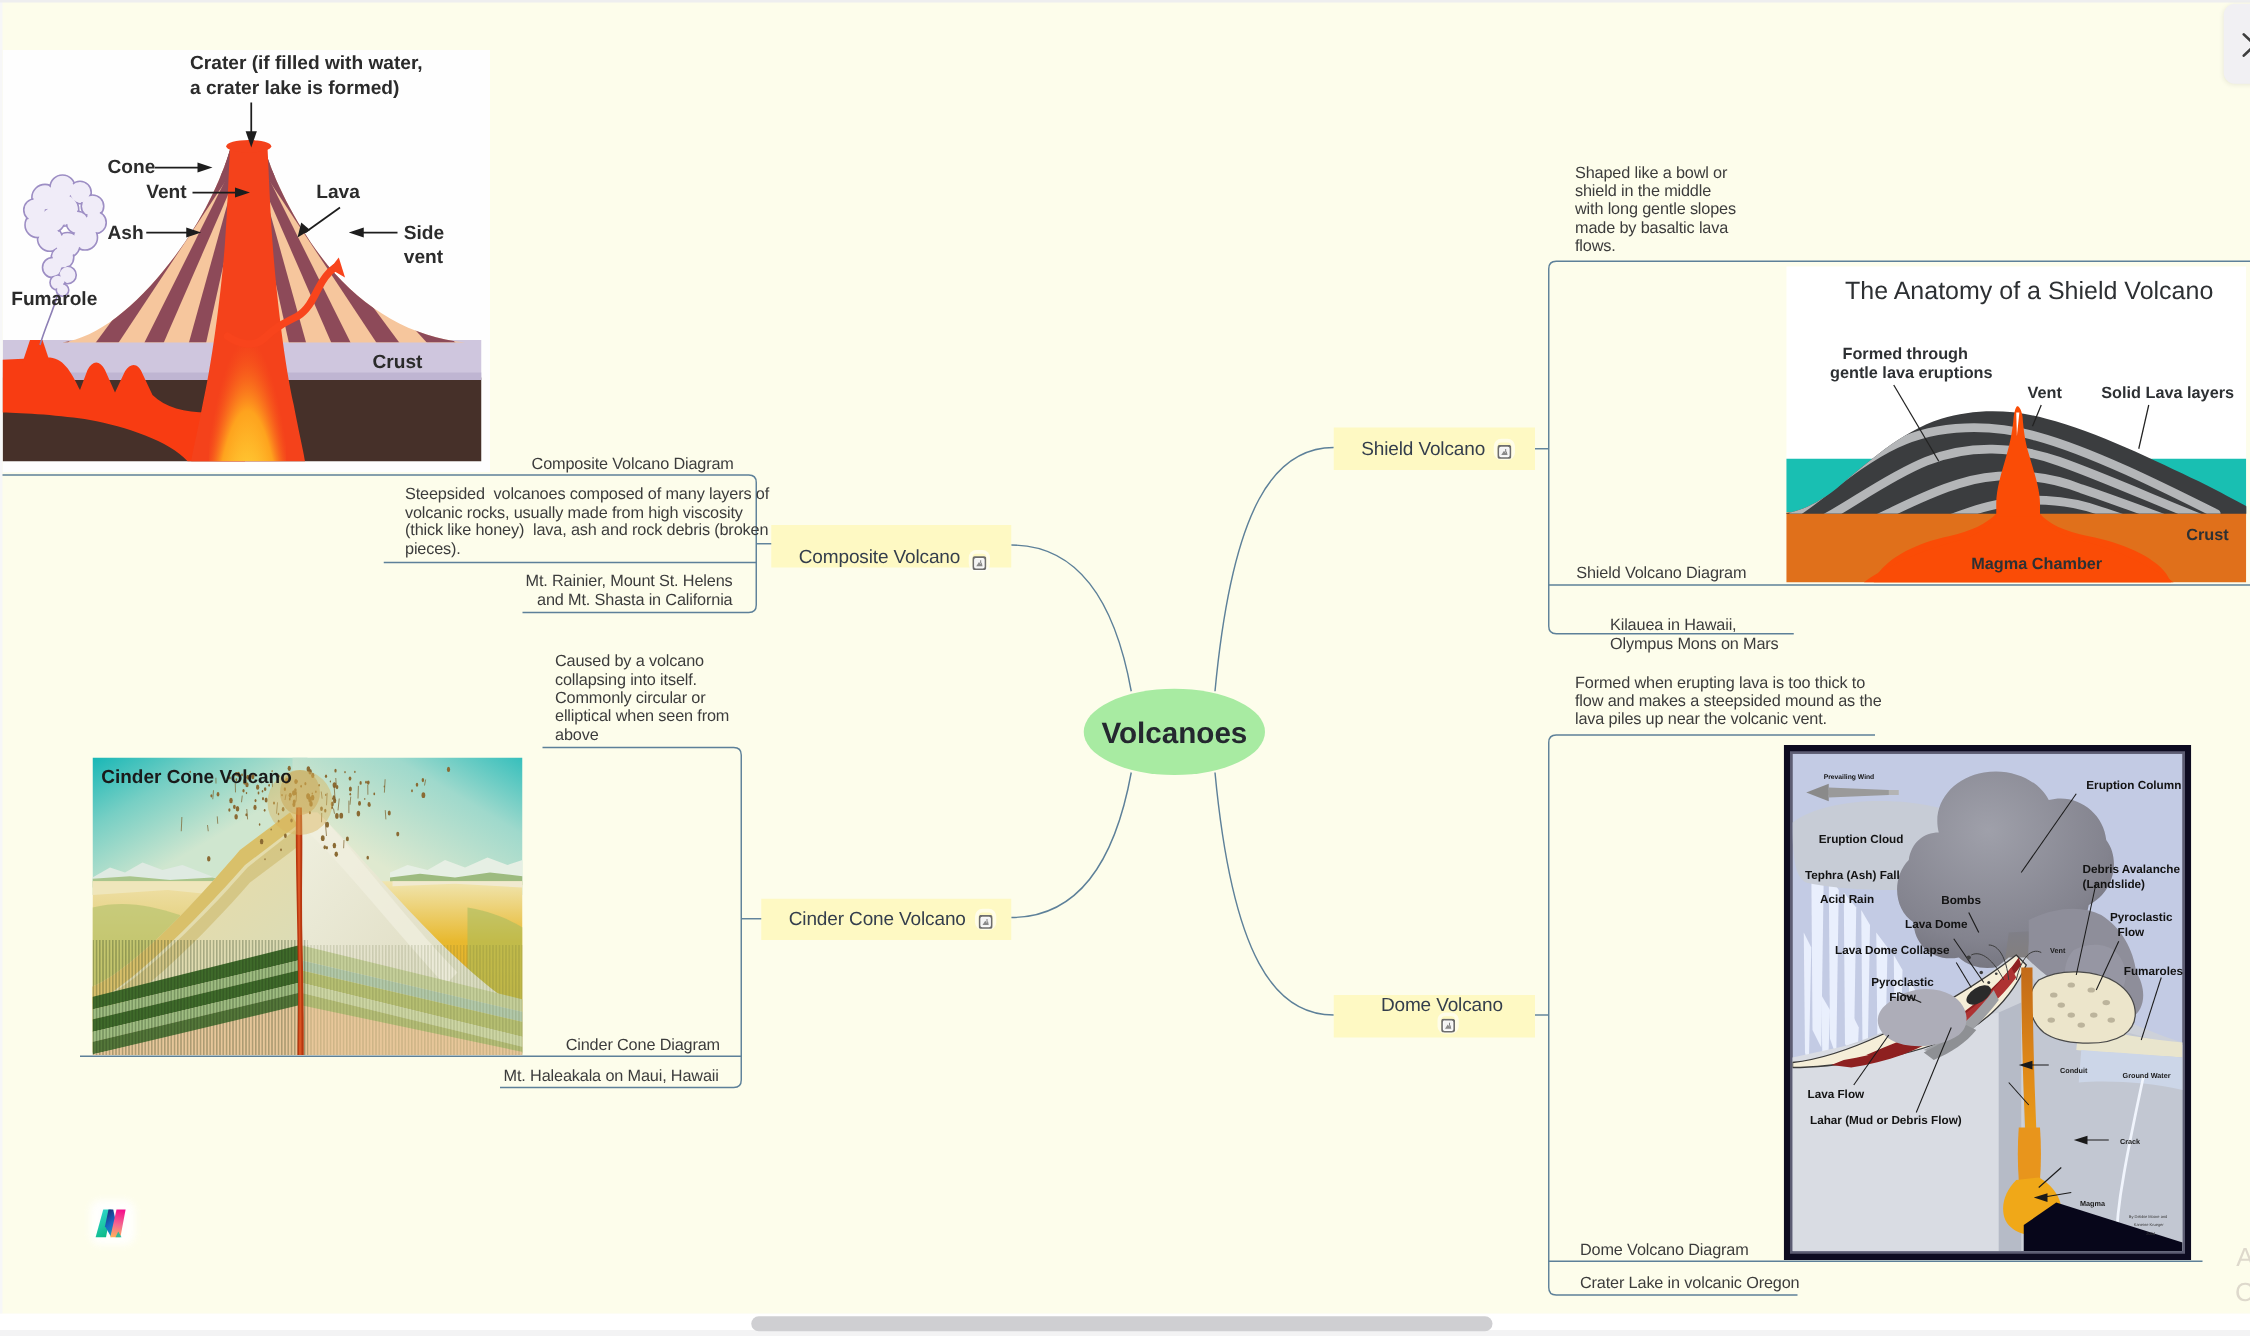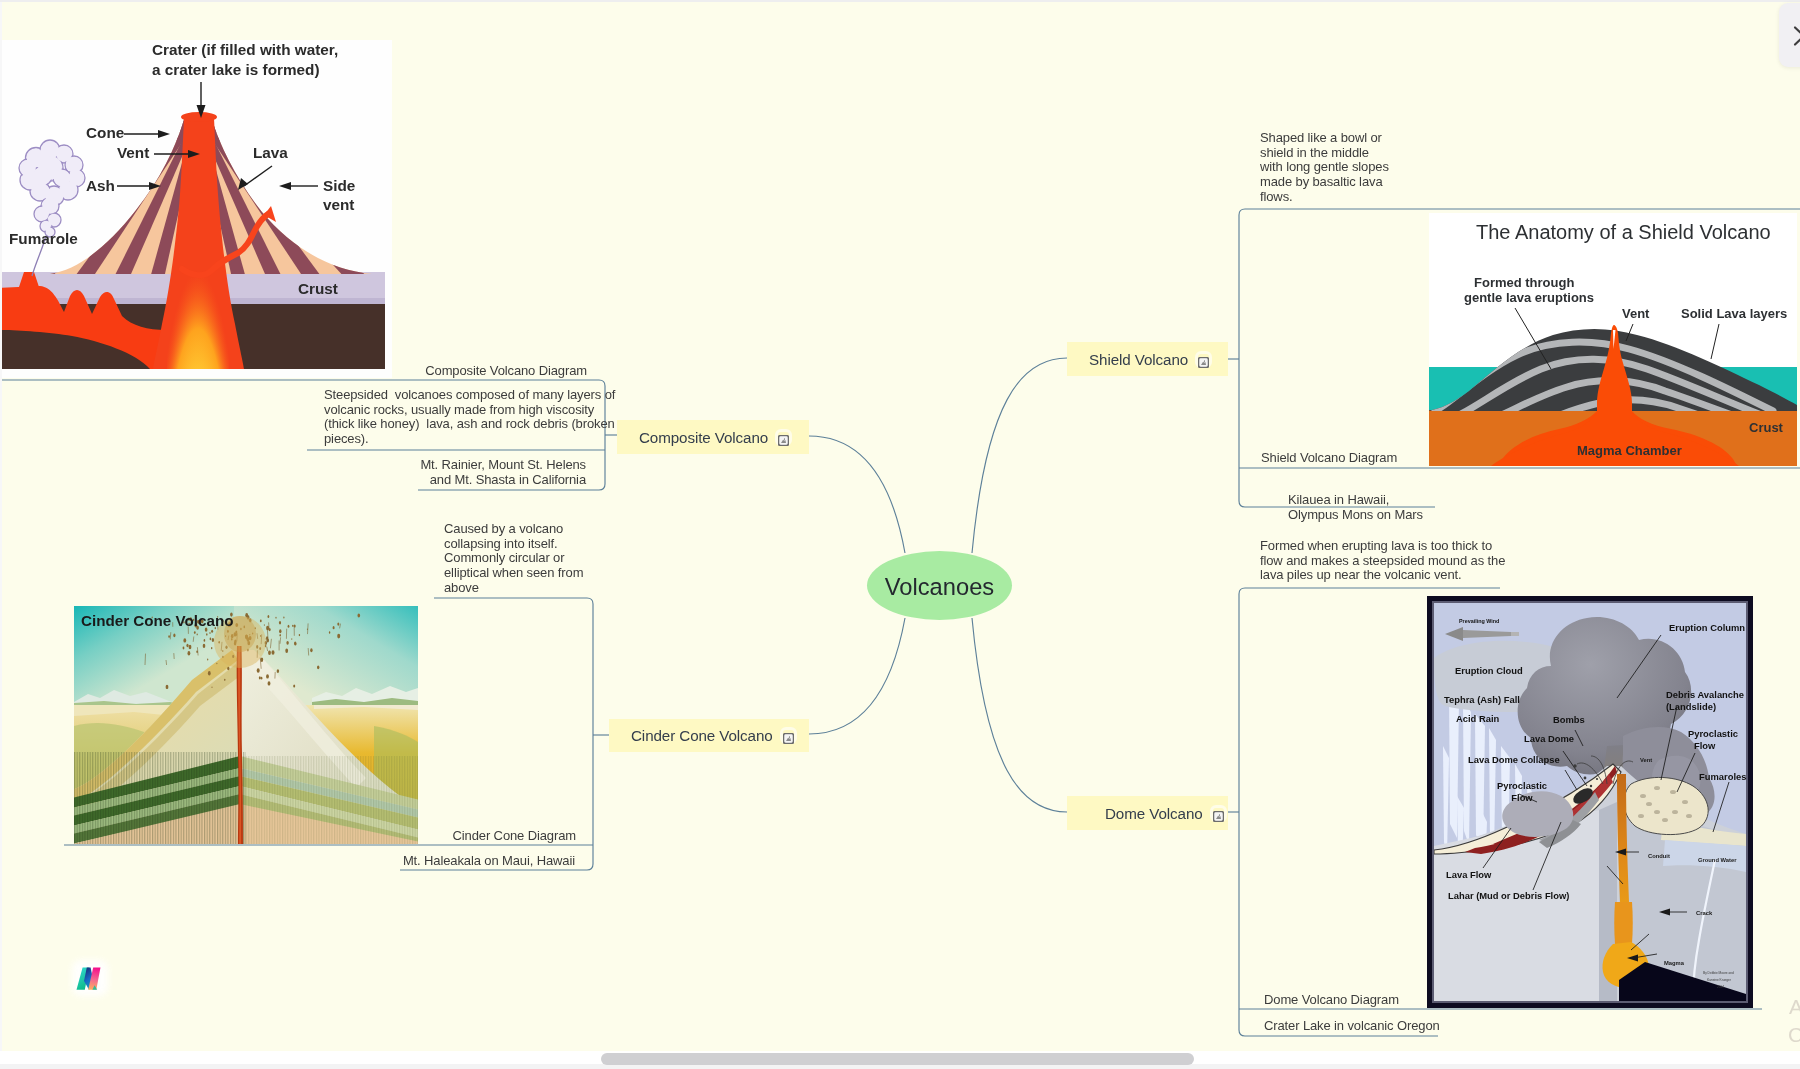--- a/index.html
+++ b/index.html
@@ -7,21 +7,21 @@
 #app{position:absolute;left:0;top:0;width:1800px;height:1069px;background:#fff;}
 #edgeL{position:absolute;left:0;top:0;width:2px;height:1051px;background:#f7f7f8;}
 #edgeT{position:absolute;left:0;top:0;width:1800px;height:2px;background:#eeeeef;}
 #canvas{position:absolute;left:0px;top:0px;width:1800px;height:1051px;background:#fdfdeb;overflow:hidden;}
 svg#wires{position:absolute;left:0;top:0;width:1800px;height:1051px;}
 .bnode{position:absolute;background:#fef9c3;display:flex;align-items:center;
        color:#343e4c;white-space:nowrap;font-size:15.2px;letter-spacing:-0.1px;box-sizing:border-box;}
 .badge{display:inline-block;width:11px;height:11px;position:relative;
        box-shadow:0 0 0 3px rgba(255,255,255,.62);border-radius:3px;}
 #central{position:absolute;background:#a8eba2;border-radius:50%;display:flex;align-items:center;padding-top:3px;box-sizing:border-box;
-       justify-content:center;font-weight:normal;font-size:23.7px;color:#24282f;}
+       justify-content:center;font-weight:bold;font-size:23.7px;color:#24282f;}
 .sub{position:absolute;color:#3c3c3c;font-size:13px;line-height:14.65px;white-space:pre;letter-spacing:-0.12px;}
 .sub.r{text-align:right;}
 .pic{position:absolute;overflow:hidden;}
 #panelbtn{position:absolute;left:1779px;top:3px;width:44px;height:64px;background:#f1f0f3;
        border-radius:9px 0 0 9px;box-shadow:0 1px 4px rgba(0,0,0,.08);}
 #panelbtn svg{position:absolute;left:11px;top:22px;}
 #hscroll{position:absolute;left:0;top:1051px;width:1800px;height:18px;background:#fff;}
 #hsbar{position:absolute;left:0;top:13px;width:1800px;height:5px;background:#f3f3f4;}
 #hthumb{position:absolute;left:601px;top:1.5px;height:12px;width:593px;background:#cfcfd2;border-radius:6px;}
 .ghost{position:absolute;color:#ded9cc;font-size:21px;font-family:"Liberation Sans",sans-serif;}
@@ -594,21 +594,21 @@
 <path d="M 180 188 C 178 170 172 160 164 160"></path>
 <path d="M 186 188 C 190 170 198 162 206 166"></path>
 </g>
 <g fill="#3c3c3c">
           <circle cx="148" cy="170" r="1.7"></circle>
           <circle cx="158" cy="182" r="1.4"></circle>
           <circle cx="164" cy="190" r="1.2"></circle>
           <circle cx="170" cy="183" r="1.1"></circle>
         </g>
 </svg>
-<div class="bnode" style="left:617px;top:420px;width:192px;height:34px;padding-left:22px;">
+<div class="bnode" style="left:617px;top:420px;width:192px;height:34px;padding-left:22px;align-items:flex-end;">
         <span class="lbl">Composite Volcano</span>
         <span class="badge" style="margin-left:10px;"><svg width="11" height="11" viewBox="0 0 11 11">
             <rect x="0.5" y="0.5" width="10" height="10" rx="2.2" fill="#fdfdfd" stroke="#6d6d6d" stroke-width="1.6"></rect>
             <rect x="2" y="2" width="7" height="7" fill="#f4f4f4"></rect>
             <path d="M 3 8 L 5.2 4.6 L 6.4 6.2 L 7.4 5 L 8 8 Z" fill="#8a8a8a"></path>
             <path d="M 6.3 3.2 L 6.9 3.2 L 6.9 5.6 L 6.3 5.6 Z" fill="#5a5a5a"></path>
           </svg></span>
       </div>
 <div class="bnode" style="left:609px;top:719px;width:200px;height:33px;padding-left:22px;">
         <span class="lbl">Cinder Cone Volcano</span>
@@ -621,21 +621,21 @@
       </div>
 <div class="bnode" style="left:1067px;top:342px;width:161px;height:34px;padding-left:22px;">
         <span class="lbl">Shield Volcano</span>
         <span class="badge" style="margin-left:10px;"><svg width="11" height="11" viewBox="0 0 11 11">
             <rect x="0.5" y="0.5" width="10" height="10" rx="2.2" fill="#fdfdfd" stroke="#6d6d6d" stroke-width="1.6"></rect>
             <rect x="2" y="2" width="7" height="7" fill="#f4f4f4"></rect>
             <path d="M 3 8 L 5.2 4.6 L 6.4 6.2 L 7.4 5 L 8 8 Z" fill="#8a8a8a"></path>
             <path d="M 6.3 3.2 L 6.9 3.2 L 6.9 5.6 L 6.3 5.6 Z" fill="#5a5a5a"></path>
           </svg></span>
       </div>
-<div class="bnode" style="left:1067px;top:796px;width:161px;height:34px;padding-left:38px;">
+<div class="bnode" style="left:1067px;top:796px;width:161px;height:34px;padding-left:12px;flex-direction:column;">
         <span class="lbl">Dome Volcano</span>
         <span class="badge" style="margin-left:10px;"><svg width="11" height="11" viewBox="0 0 11 11">
             <rect x="0.5" y="0.5" width="10" height="10" rx="2.2" fill="#fdfdfd" stroke="#6d6d6d" stroke-width="1.6"></rect>
             <rect x="2" y="2" width="7" height="7" fill="#f4f4f4"></rect>
             <path d="M 3 8 L 5.2 4.6 L 6.4 6.2 L 7.4 5 L 8 8 Z" fill="#8a8a8a"></path>
             <path d="M 6.3 3.2 L 6.9 3.2 L 6.9 5.6 L 6.3 5.6 Z" fill="#5a5a5a"></path>
           </svg></span>
       </div>
 <div id="central" style="left:867px;top:551px;width:145px;height:69px;">
         <span>Volcanoes</span>

